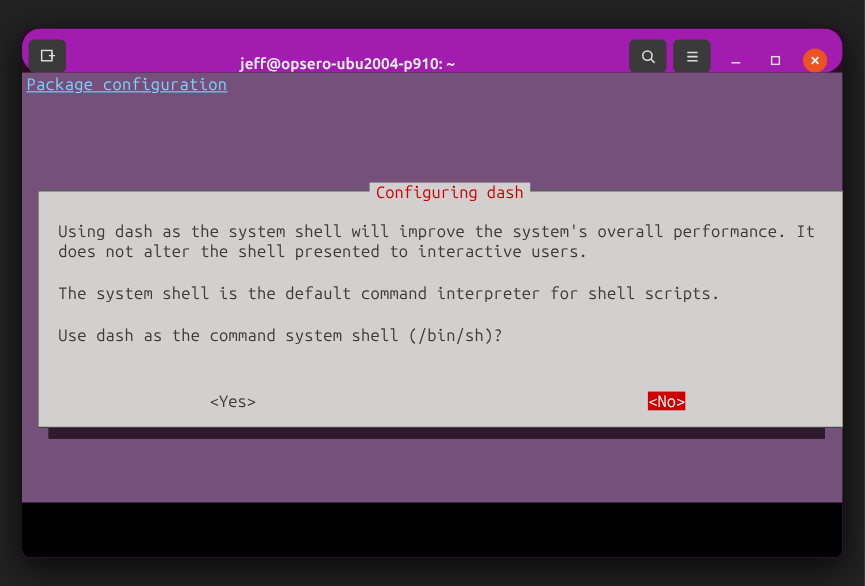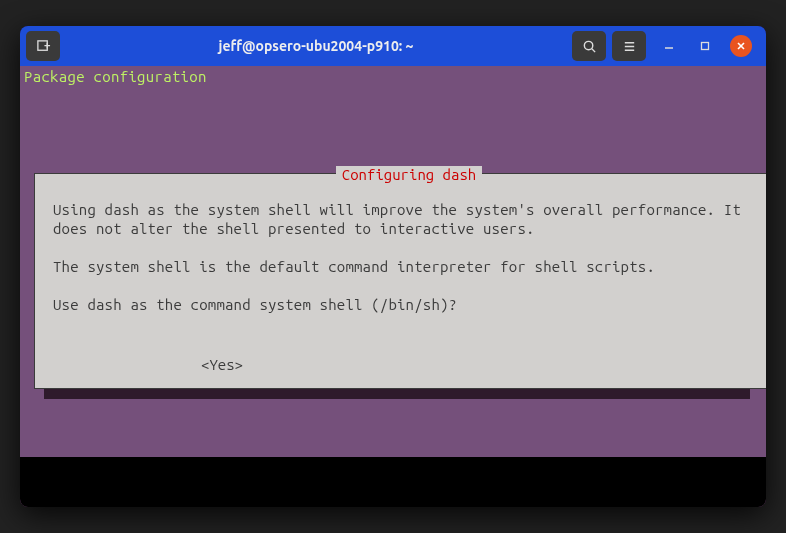--- a/index.html
+++ b/index.html
@@ -16,25 +16,26 @@
       left: 20px;
       width: 746px;
       height: 481px;
       background: #300a24;
       border-radius: 8px;
       box-shadow: 0 8px 30px rgba(0,0,0,0.8);
       overflow: hidden;
     }
     .titlebar {
       height: 40px;
-      background: #1d4ed8;
-      display: flex;
-      align-items: center;
+      background: #a21caf;
+      display: flex;
+      align-items: flex-end;
       padding: 0 6px;
       gap: 6px;
+      border-radius: 17px;
     }
     .titlebar-btn {
       width: 34px;
       height: 30px;
       background: #3a3a3a;
       border-radius: 5px;
       display: flex;
       align-items: center;
       justify-content: center;
       color: #ddd;
@@ -70,23 +71,24 @@
     }
     .win-ctrl svg { width: 10px; height: 10px; }
     .terminal {
       background: #75507b;
       height: calc(100% - 40px);
       position: relative;
       font-size: 15px;
       line-height: 1.27;
     }
     .pkg-header {
-      color: #bef264;
+      color: #7dd3fc;
       padding: 1px 4px 0 4px;
       letter-spacing: 0.3px;
+      text-decoration: underline;
     }
     .dialog-shadow {
       position: absolute;
       top: 117px;
       left: 24px;
       width: 706px;
       height: 216px;
       background: #2e1a2b;
     }
     .dialog {
@@ -203,18 +205,19 @@
         <div class="dialog-title-row">
           <span class="dialog-title">Configuring dash</span>
         </div>
         <div class="dialog-body">
           <p>Using dash as the system shell will improve the system's overall performance. It does not alter the shell presented to interactive users.</p>
           <p>The system shell is the default command interpreter for shell scripts.</p>
           <p>Use dash as the command system shell (/bin/sh)?</p>
         </div>
         <div class="choices">
           <div class="choice"><span>&lt;Yes&gt;</span></div>
+          <div class="choice selected"><span>&lt;No&gt;</span></div>
         </div>
       </div>
     </div>
     <div class="blackbar"></div>
   </div>
 </div>
 
 </body></html>

